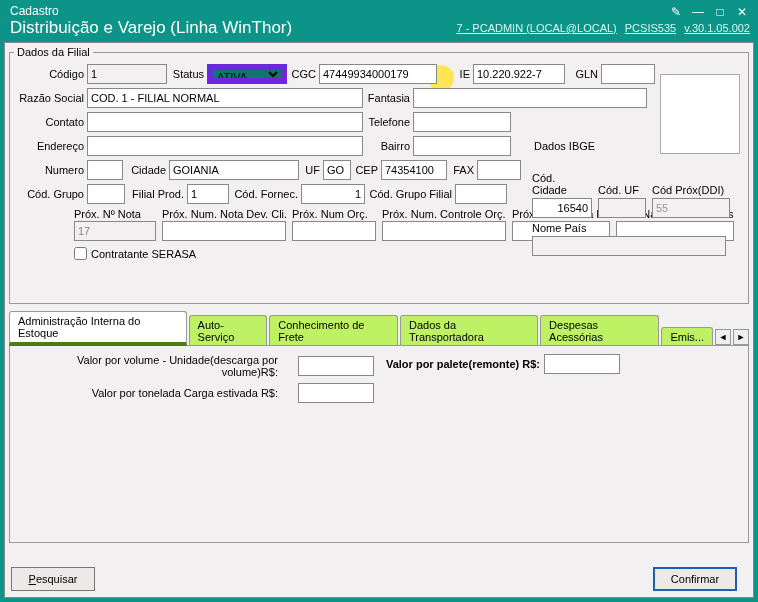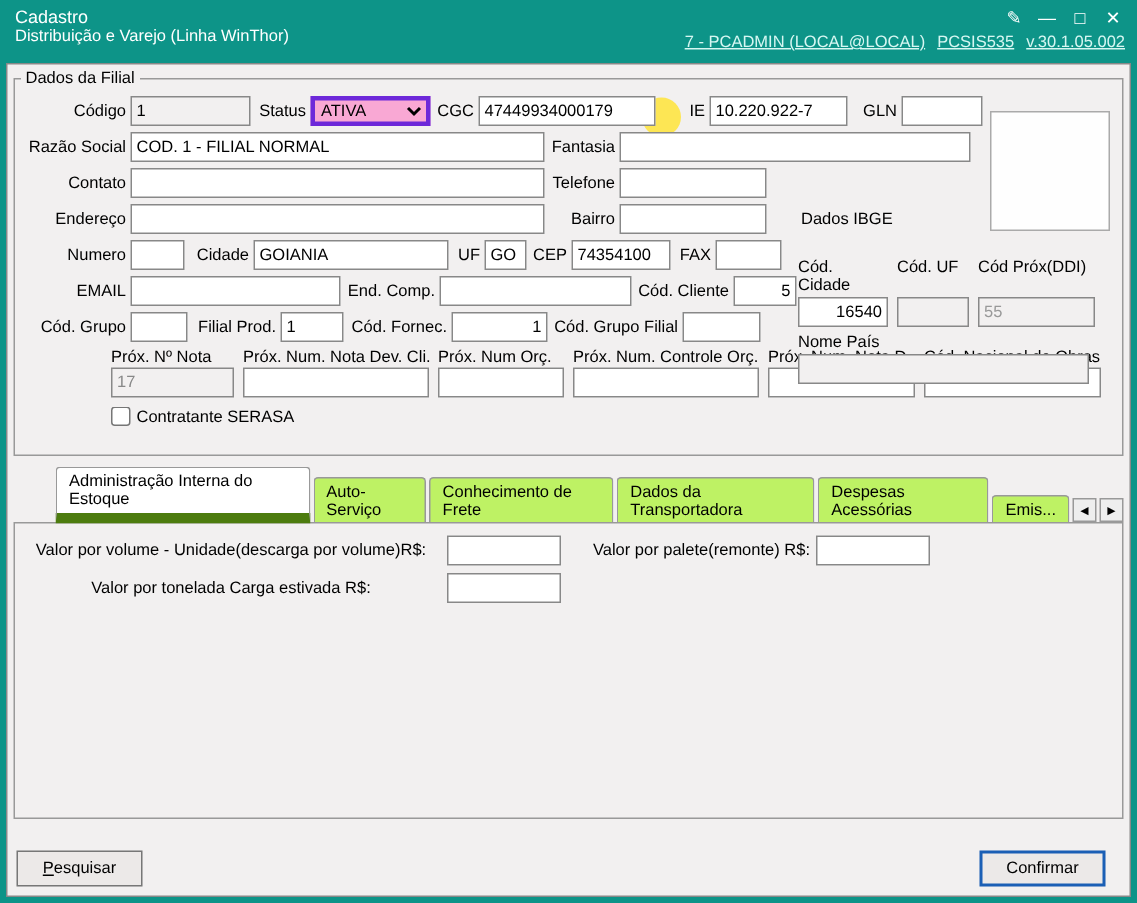--- a/index.html
+++ b/index.html
@@ -1,43 +1,43 @@
 <!DOCTYPE html>
 <html><head>
 <meta charset="utf-8">
 <style>
   * { box-sizing: border-box; margin: 0; padding: 0; font-family: Tahoma, Arial, sans-serif; }
   body { width: 758px; height: 602px; background: #0d9488; overflow: hidden; }
   .window { width: 754px; height: 598px; margin: 2px; background: #0d9488; position: relative; }
   .titlebar { height: 40px; background: #0d9488; color: #fff; padding: 2px 8px 0 8px; position: relative; }
   .title-main { font-size: 12px; font-weight: 400; }
-  .title-sub { font-size: 11px; }
+  .title-sub { font-size: 17px; }
   .title-right { position: absolute; right: 6px; top: 2px; text-align: right; font-size: 11px; }
   .title-ctrls { display: flex; gap: 6px; justify-content: flex-end; margin-bottom: 2px; }
   .title-ctrls span { width: 16px; height: 16px; display: inline-flex; align-items: center; justify-content: center; font-size: 12px; cursor: pointer; }
   .title-info { display: flex; gap: 8px; }
   .title-info span { text-decoration: underline; color: #d6f7f2; }
   .client { position: absolute; top: 40px; left: 2px; right: 2px; bottom: 2px; background: #f2f0f0; border: 1px solid #888; }
   fieldset { border: 1px solid #999; margin: 3px 4px 0 4px; padding: 2px 4px 6px 4px; font-size: 11px; position: relative; }
   fieldset legend { font-size: 11px; padding: 0 3px; }
   .row { display: flex; align-items: center; gap: 3px; margin-top: 4px; }
   .lbl { font-size: 11px; text-align: right; }
   input[type=text] { height: 20px; border: 1px solid #888; background: #fff; font-size: 11px; padding: 1px 3px; }
   input[type=text].ro { background: #f2f0f0; }
-  select { height: 20px; border: 3px solid #6d28d9; background: #f9a8d4; font-size: 11px; }
+  select { height: 20px; border: 6px solid #6d28d9; background: #0f766e; font-size: 11px; }
   .photo { position: absolute; right: 8px; top: 16px; width: 80px; height: 80px; border: 1px solid #aaa; background: #fefefe; }
   .tabs { display: flex; margin: 6px 4px 0 4px; position: relative; align-items:flex-end; }
   .tab { font-size: 11px; padding: 3px 8px; border: 1px solid #999; border-bottom: none; background: #bef264; margin-right: 2px; border-radius: 3px 3px 0 0; cursor: pointer; position:relative; top:1px; }
-  .tab.active { background: #fff; font-weight: 400; z-index:2; border-bottom:7px solid #4d7c0f;margin-left:28px; }
+  .tab.active { background: #fff; font-weight: 400; z-index:2; border-bottom:4px solid #4d7c0f; }
   .tab-arrows { margin-left: auto; display:flex; gap:2px; }
   .tab-arrows .tbtn { width:16px; height:16px; border:1px solid #999; background:#eee; font-size:9px; text-align:center; line-height:14px; cursor:pointer;}
   .tabpane { border: 1px solid #999; margin: 0 4px 0 4px; height: 198px; background: #f2f0f0; padding: 8px; font-size: 11px; position:relative; z-index:1; }
   .tp-row { display: flex; align-items: center; margin-bottom: 5px; }
-  .tp-lbl { width: 280px; text-align: center; padding-right: 8px; }
-  .tp-lbl2 { width: 170px; text-align: right; padding-right: 4px; }
+  .tp-lbl { width: 280px; text-align: right; padding-right: 20px; }
+  .tp-lbl2 { width: 170px; text-align: right; padding-right: 4px; font-weight: bold; }
   .tp-in { width: 76px; }
   .footer { position: absolute; bottom: 6px; left: 6px; right: 6px; display: flex; }
   .btn { min-width: 84px; height: 24px; border: 1px solid #777; background: #ece9e8; font-size: 11px; cursor: pointer; }
   .btn.primary { border: 2px solid #1b5fb5; }
   .chk { display:inline-flex; align-items:center; gap:4px; font-size:11px; }
   .chk input { width:13px; height:13px; }
   .cursor-highlight { position:absolute; width:26px; height:26px; border-radius:50%; background:#ffe438; opacity:0.85; pointer-events:none; }
 </style>
 </head>
 <body>
@@ -111,42 +111,34 @@
         <input type="text" style="width: 130px;" value="GOIANIA">
         <span class="lbl" style="width:18px">UF</span>
         <input type="text" style="width: 28px;" value="GO">
         <span class="lbl" style="width:24px">CEP</span>
         <input type="text" style="width: 66px;" value="74354100">
         <span class="lbl" style="width:24px">FAX</span>
         <input type="text" style="width: 44px;" value="">
       </div>
 
       <div style="position:absolute; left:522px; top:114px; font-size:11px;">
-        <div style="display:flex; gap:6px;">
+        <div style="display:flex; gap:6px;align-items:flex-end;">
           <span style="width:60px">Cód. Cidade</span>
           <span style="width:48px">Cód. UF</span>
           <span style="width:80px">Cód Próx(DDI)</span>
         </div>
         <div style="display:flex; gap:6px; margin-top:2px;">
           <input type="text" style="width: 60px; text-align: right;" value="16540">
           <input type="text" class="ro" style="width: 48px;" value="">
           <input type="text" class="ro" style="width: 78px; color: rgb(153, 153, 153);" value="55">
         </div>
         <div style="margin-top:4px">Nome País</div>
         <input type="text" class="ro" style="width: 194px; margin-top: 2px;" value="">
       </div>
 
-      <div class="row">
-        <span class="lbl" style="width:70px">EMAIL</span>
-        <input type="text" style="width: 140px;" value="">
-        <span class="lbl" style="width:60px">End. Comp.</span>
-        <input type="text" style="width: 128px;" value="">
-        <span class="lbl" style="width:62px">Cód. Cliente</span>
-        <input type="text" style="width: 42px; text-align: right;" value="5">
-      </div>
 
       <div class="row">
         <span class="lbl" style="width:70px">Cód. Grupo</span>
         <input type="text" style="width: 38px;" value="">
         <span class="lbl" style="width:56px">Filial Prod.</span>
         <input type="text" style="width: 42px;" value="1">
         <span class="lbl" style="width:66px">Cód. Fornec.</span>
         <input type="text" style="width: 64px; text-align: right;" value="1">
         <span class="lbl" style="width:84px">Cód. Grupo Filial</span>
         <input type="text" style="width: 52px;" value="">

